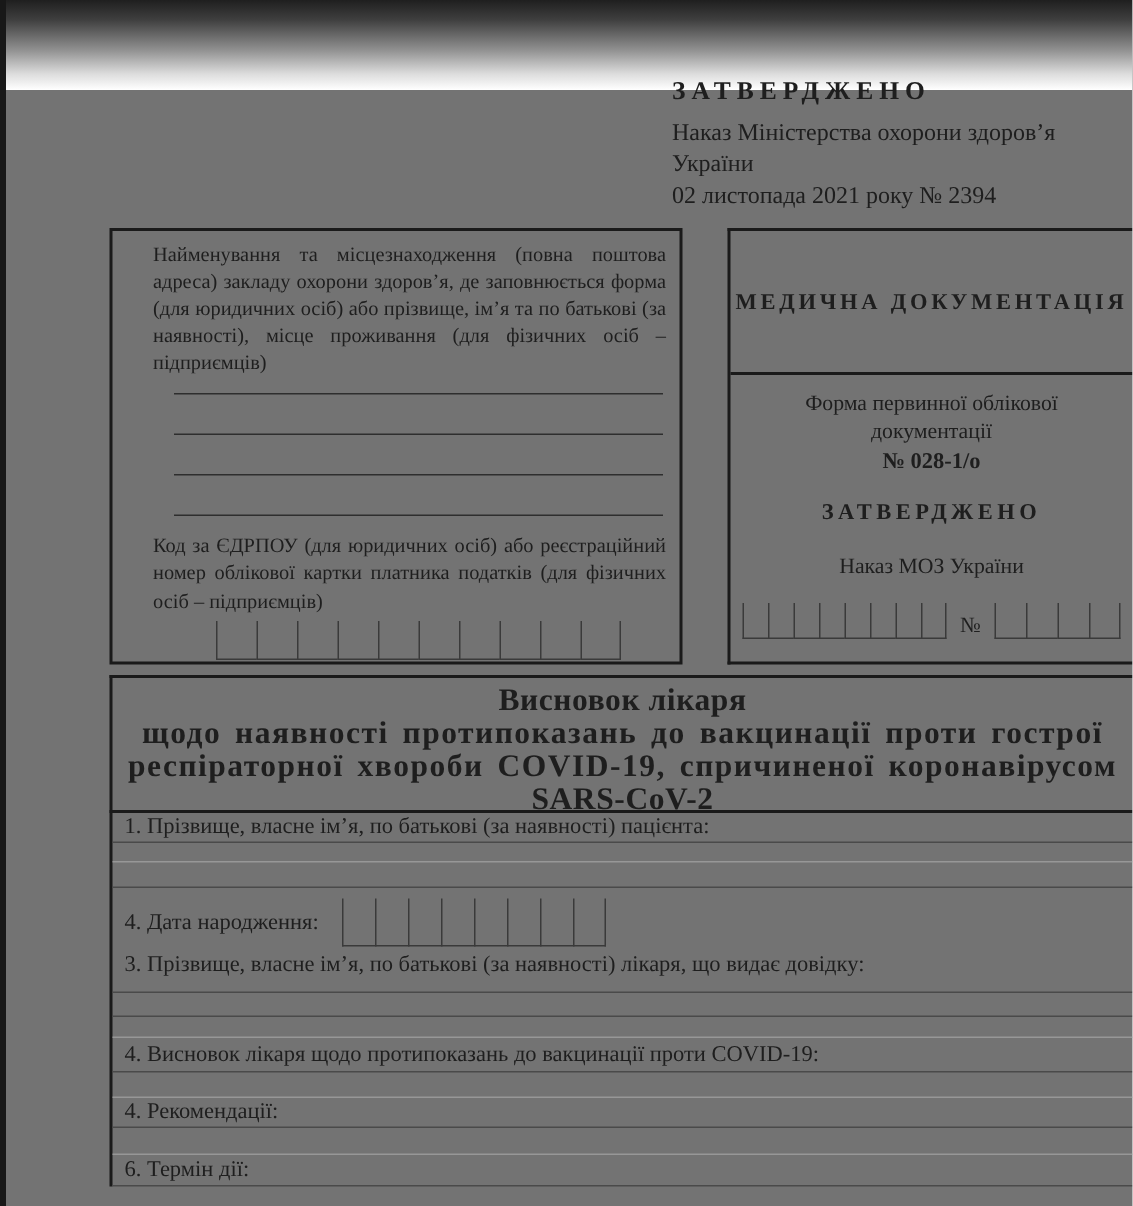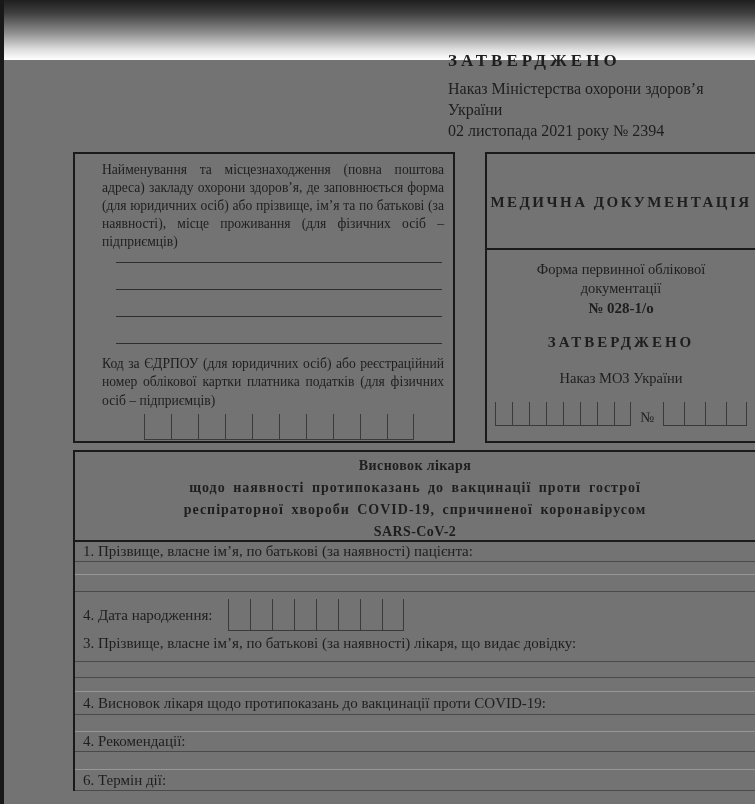--- a/index.html
+++ b/index.html
@@ -50,21 +50,21 @@
   .approved2 { margin-top:17px; font-weight:bold; font-size:15px; letter-spacing:3px; }
   .order { margin-top:19px; font-size:14.5px; }
   .comb-row { display:flex; justify-content:center; align-items:flex-end; gap:9px; margin-top:15px; }
   .comb-moz .cc { width:17px; height:24px; }
   .comb-num .cc { width:21px; height:24px; }
   .num-sign { font-size:14.5px; line-height:16px; padding-bottom:1px; }
   
   .title-box {
     position:absolute; left:73px; top:450px; width:682px; height:92px;
     box-sizing:border-box; border:2px solid #1a1a1a; border-right:none;
-    text-align:center; font-weight:bold; font-size:14px; line-height:22px;
+    text-align:center; font-weight:bold; font-size:21px; line-height:22px;
     padding-top:3px; letter-spacing:0.4px;
   }
   .title-box .sp { word-spacing:3px; letter-spacing:1px; }
   
   .items { position:absolute; left:73px; top:542px; width:682px; box-sizing:border-box; border-left:2px solid #1a1a1a; font-size:15px; }
   .row { box-sizing:border-box; border-bottom:1px solid #4a4a4a; padding-left:8px; display:flex; align-items:center; }
   .row.light { border-bottom-color:#979797; }
   .rA { height:20px; } .rB { height:13px; } .rC { height:17px; }
   .rD { height:70px; display:block; padding-top:7px; }
   .rE { height:16px; } .rF { height:14px; }

